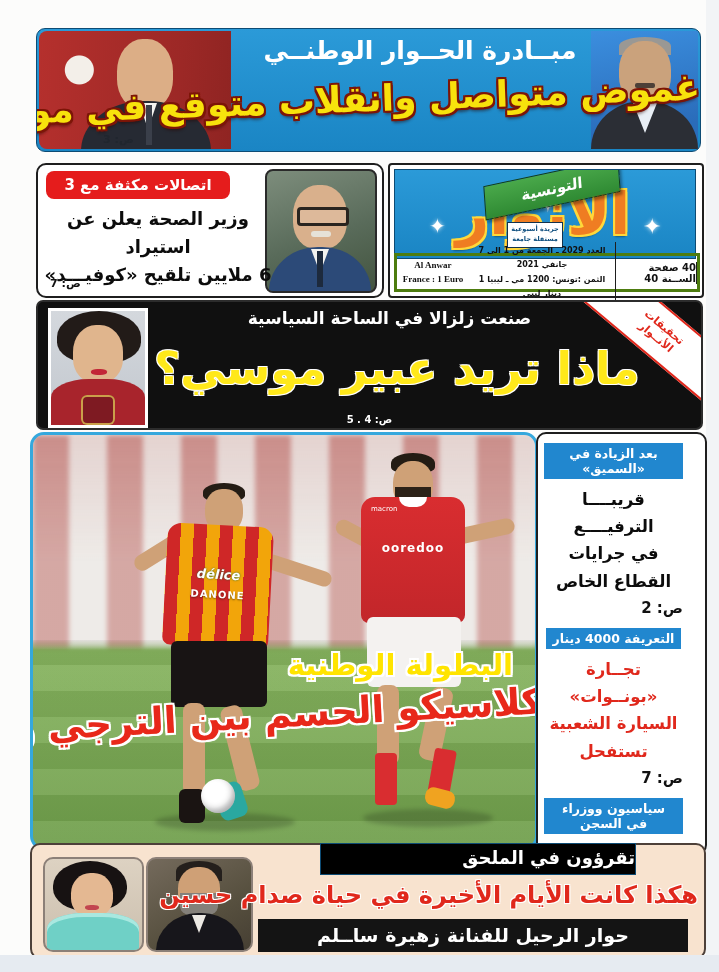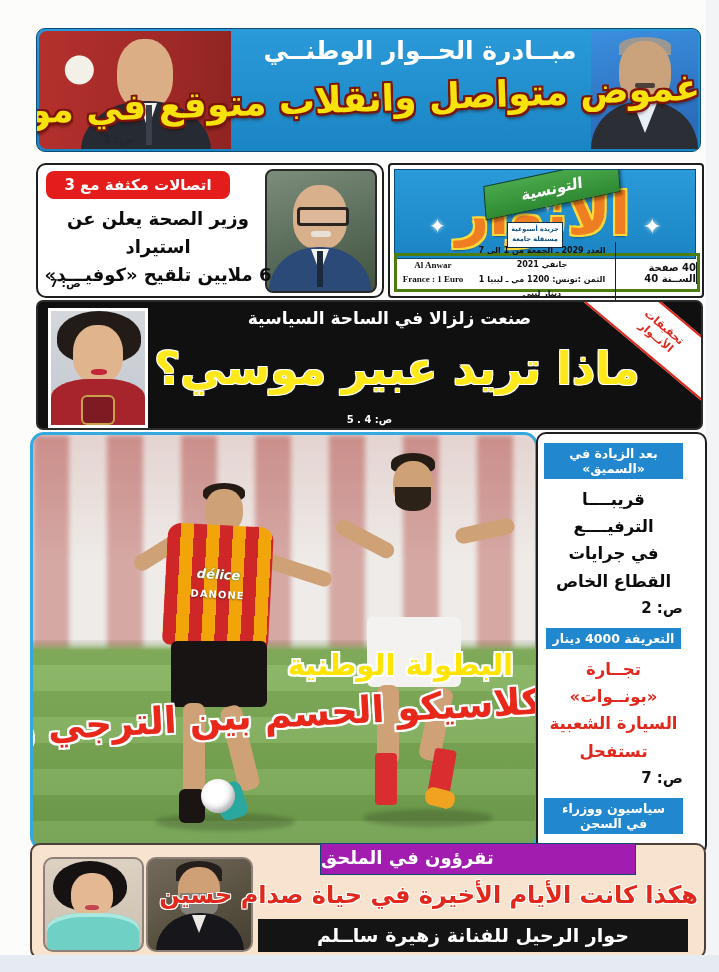--- a/index.html
+++ b/index.html
@@ -89,21 +89,21 @@
   
   .sidebar{position:absolute;left:536px;top:432px;width:167px;height:419px;background:#fff;border:2px solid #1e1e1e;border-radius:10px;padding:0;}
   .sb-item{padding:9px 22px 2px 6px;}
   .sb-badge{display:block;margin:0 auto;width:fit-content;max-width:150px;background:#2187cf;color:#fff;font-weight:bold;font-size:12.5px;padding:3px 7px;text-align:center;}
   .sb-head{margin-top:7px;text-align:center;font-weight:bold;font-size:16.5px;line-height:1.65;color:#0c0c0c;}
   .sb-head.red{color:#e0281c;}
   .sb-pref{margin:4px 0 0 6px;font-size:15px;font-weight:bold;color:#111;text-align:right;}
 
   
   .supp{position:absolute;left:30px;top:843px;width:672px;height:112px;background:#f8e3cf;border:2px solid #4d4039;border-radius:10px;}
-  .supp-badge{position:absolute;left:288px;top:-2px;width:314px;height:30px;background:#a21caf;border:1px solid #0d4b74;color:#fff;font-weight:bold;font-size:18px;line-height:28px;text-align:left;}
+  .supp-badge{position:absolute;left:288px;top:-2px;width:314px;height:30px;background:#000000;border:1px solid #0d4b74;color:#fff;font-weight:bold;font-size:18px;line-height:28px;text-align:right;}
   .supp-headline{position:absolute;left:214px;right:6px;top:36px;text-align:center;color:#e0281c;font-weight:bold;font-size:24px;white-space:nowrap;}
   .supp-sub{position:absolute;left:226px;right:16px;bottom:5px;height:33px;background:#141414;color:#fff;font-weight:bold;font-size:19px;line-height:33px;text-align:center;}
 </style>
 </head>
 <body>
 
 <div class="page">
   <div class="edge-right"></div>
 
   <div class="top-banner">
@@ -205,20 +205,25 @@
       <div style="position:absolute;left:92px;top:300px;width:28px;height:36px;background:#2aa8a0;border-radius:8px;transform:rotate(-18deg);"></div>
     </div>
 
     <div class="pl" style="left:300px;top:18px;width:180px;height:380px;">
       <div class="ph-shadow" style="left:30px;top:356px;width:130px;height:18px;"></div>
       <div class="hair" style="left:58px;top:0px;width:44px;height:20px;"></div>
       <div class="head" style="left:60px;top:8px;width:40px;height:48px;"></div>
       <div style="position:absolute;left:62px;top:34px;width:36px;height:24px;background:#2c2218;border-radius:0 0 45% 45%;"></div>
       <div class="arm" style="left:0px;top:78px;width:64px;height:16px;transform:rotate(28deg);"></div>
       <div class="arm" style="left:122px;top:70px;width:60px;height:16px;transform:rotate(-12deg);"></div>
+      <div class="p2-torso">
+        <div class="p2-collar"></div>
+        <div class="p2-brand">macron</div>
+        <div class="p2-sponsor">ooredoo</div>
+      </div>
       <div class="p2-shorts"></div>
       <div class="leg" style="left:44px;top:232px;width:22px;height:80px;"></div>
       <div class="leg" style="left:92px;top:234px;width:22px;height:74px;transform:rotate(12deg);"></div>
       <div style="position:absolute;left:42px;top:300px;width:22px;height:52px;background:#d92d30;border-radius:4px;"></div>
       <div style="position:absolute;left:98px;top:296px;width:22px;height:48px;background:#d92d30;border-radius:4px;transform:rotate(10deg);"></div>
       <div style="position:absolute;left:92px;top:336px;width:30px;height:18px;background:#f0a320;border-radius:8px;transform:rotate(14deg);"></div>
     </div>
 
     <div class="ball"></div>
     <div class="pk-kicker ar o-white">البطولة الوطنية</div>

